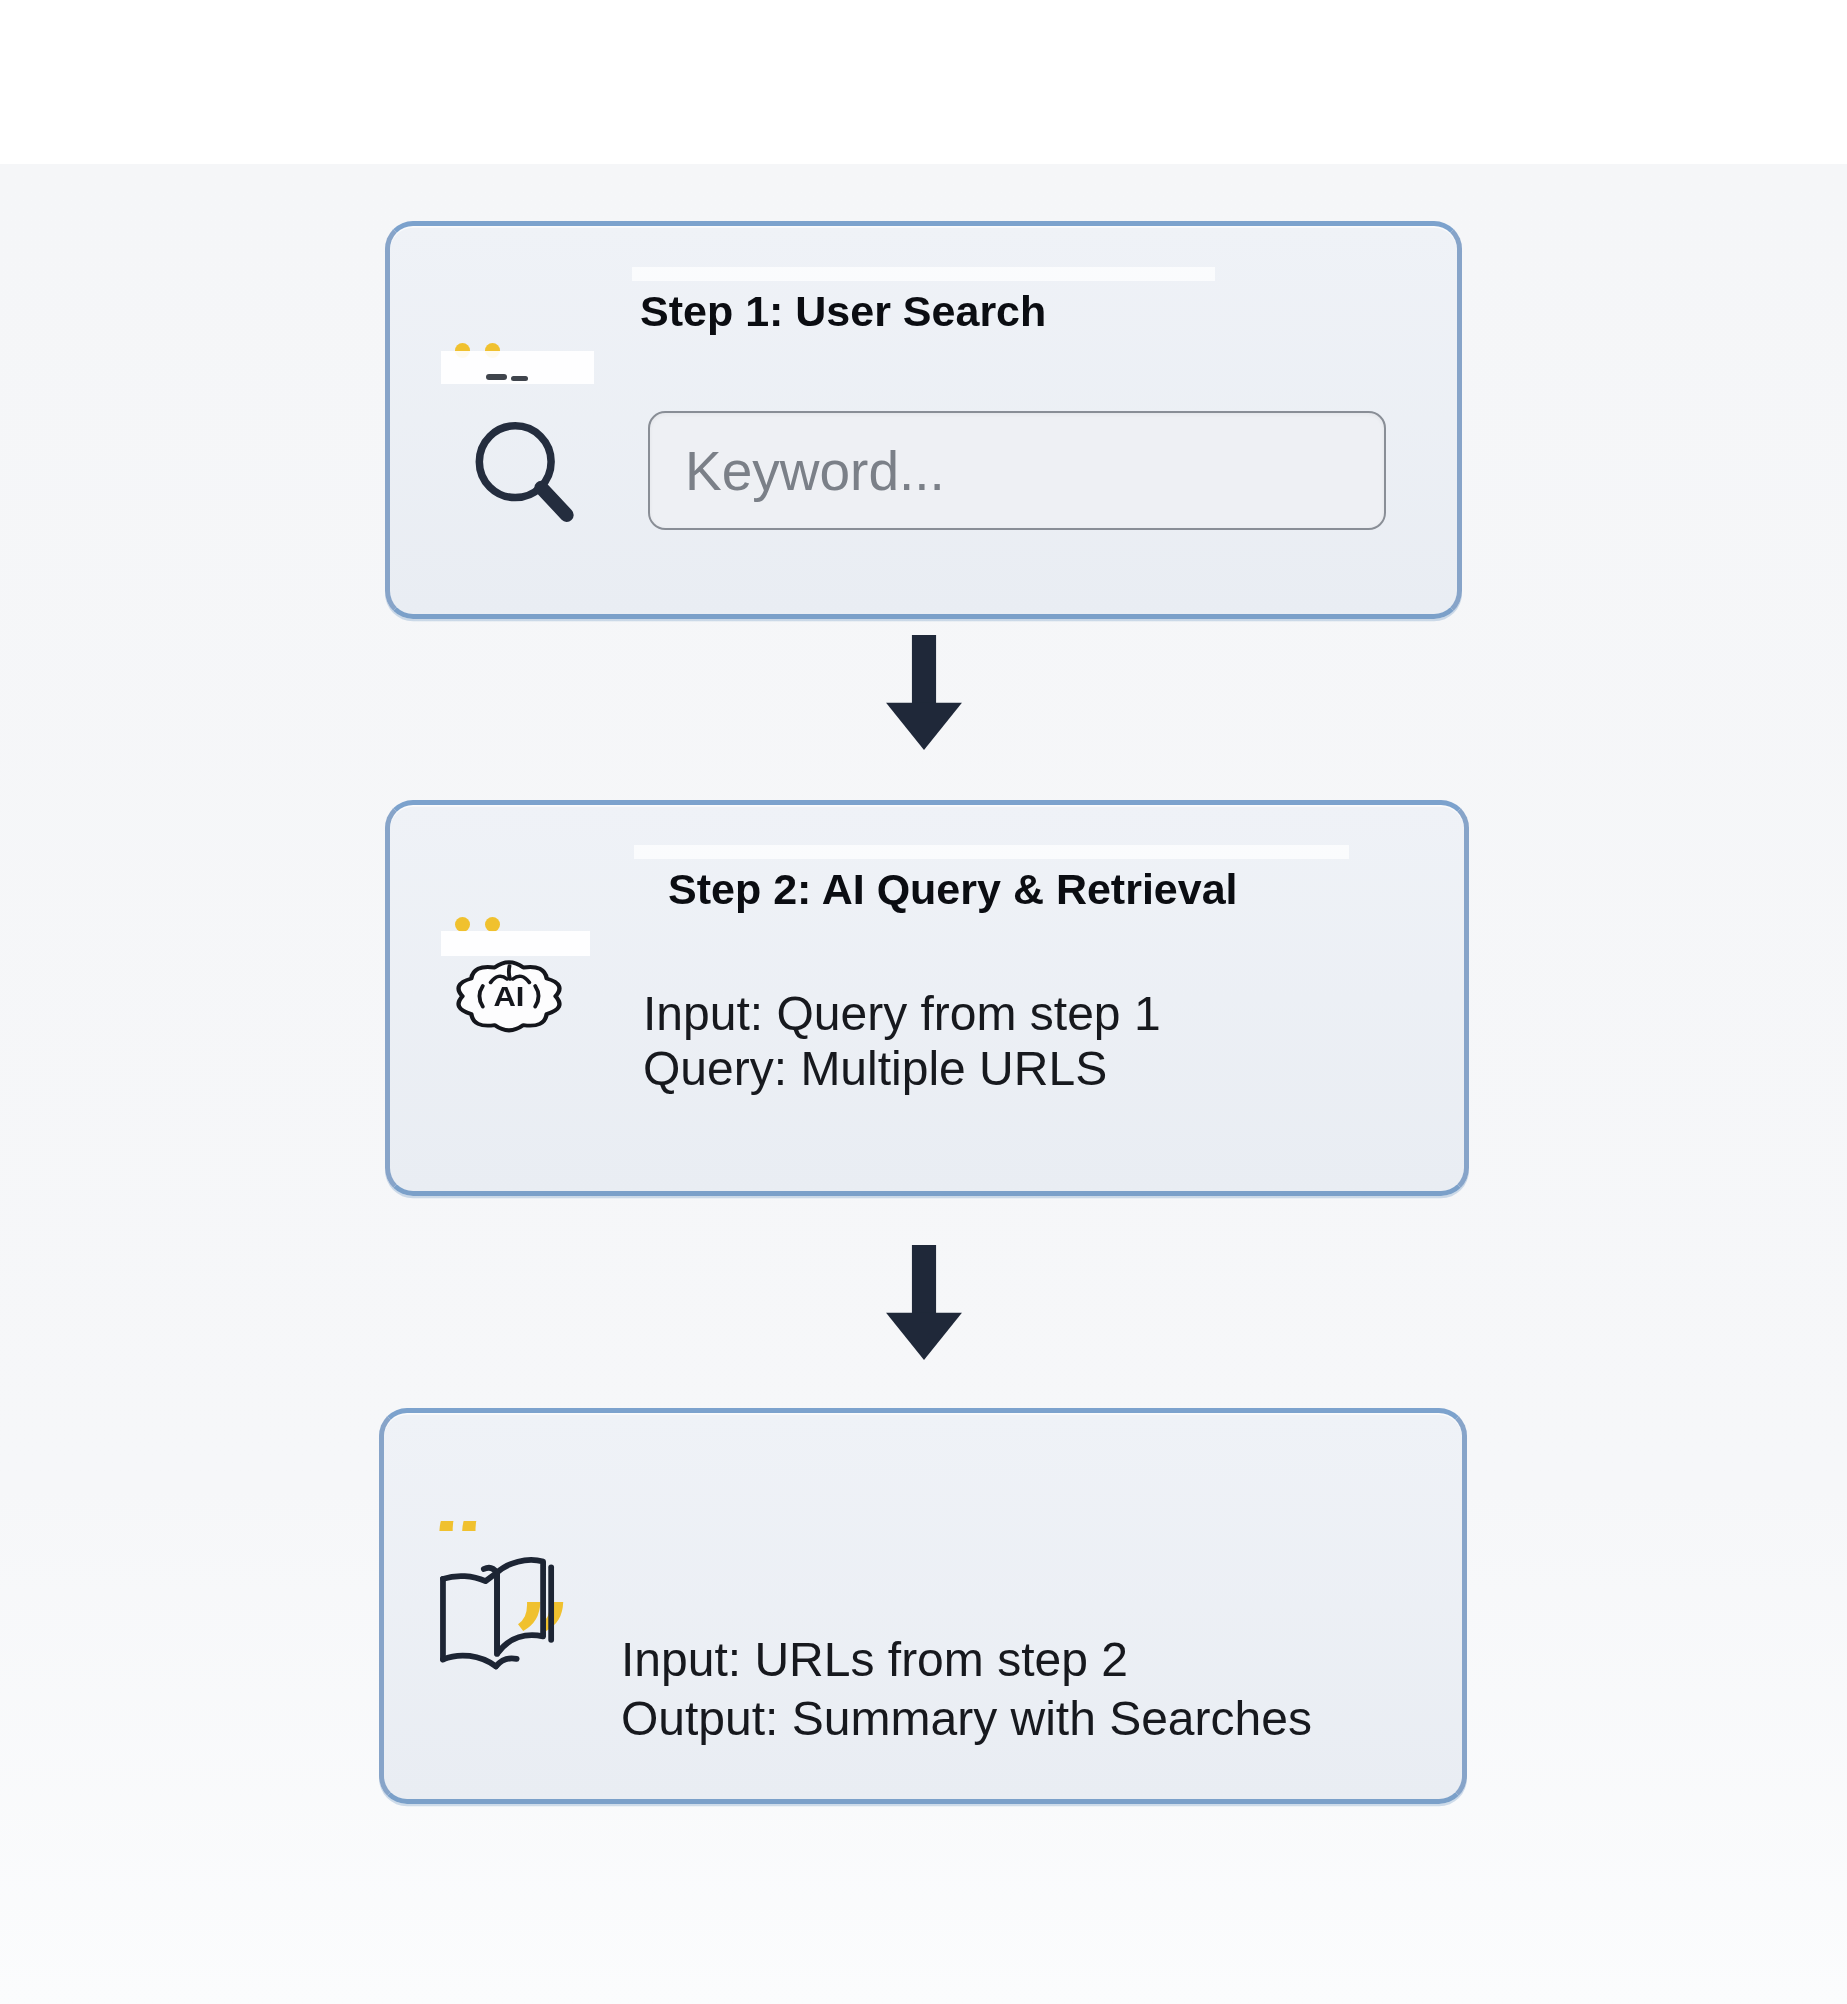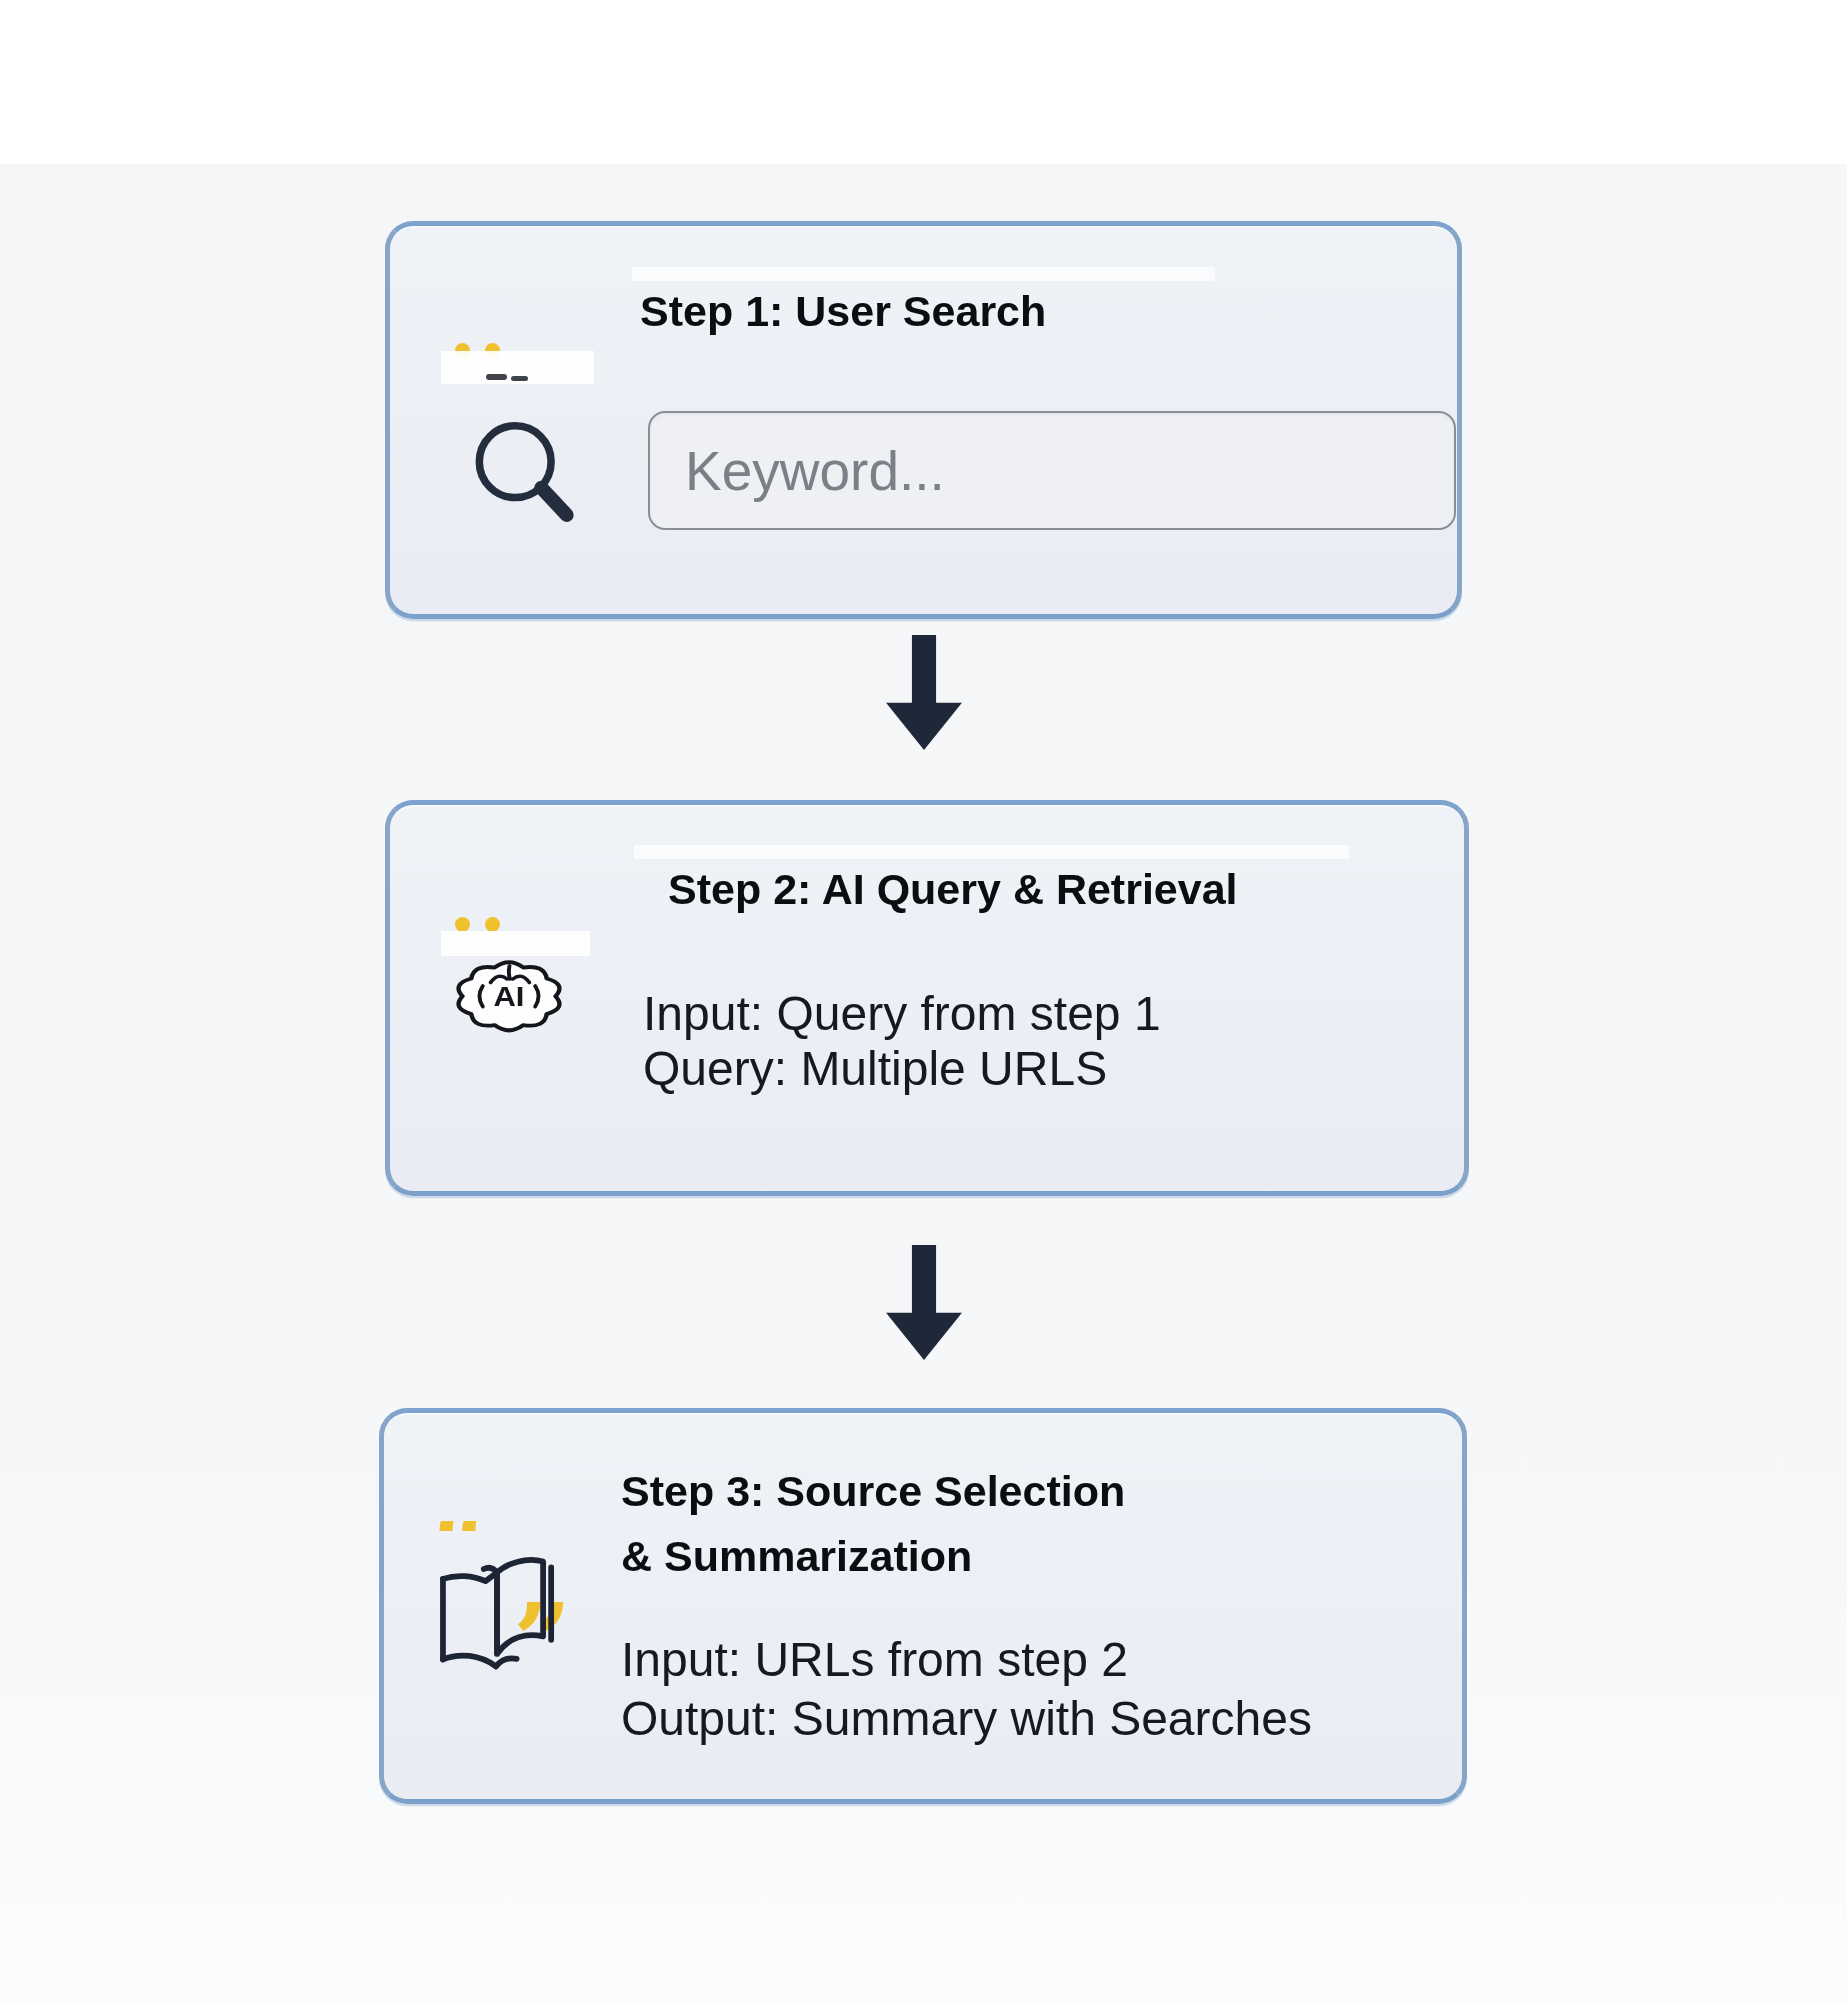--- a/index.html
+++ b/index.html
@@ -9,21 +9,21 @@
     background:linear-gradient(180deg,#f5f6f8 0%,#f6f7f9 72%,#fbfcfd 100%);}
   .step-box{position:absolute;border:5.2px solid #87a4c9;border-top-color:#7ca2cd;border-bottom-color:#7ba0c9;
     border-radius:28px;background:linear-gradient(180deg,#eff2f7 0%,#e9edf3 100%);
     box-shadow:0 2.3px 0 rgba(122,160,201,.35), inset 0 1.7px 0 rgba(255,255,255,.65);}
   .box-title{position:absolute;font-weight:700;font-size:43px;line-height:61px;color:#0b0d12;
     letter-spacing:0px;white-space:nowrap;}
   .box-title.two-line{line-height:65px;white-space:normal;}
   .body-lines{position:absolute;font-size:48px;color:#17191e;white-space:nowrap;}
   .lh95{line-height:55px;margin-top:16px;}
   .lh102{line-height:59px;}
-  .keyword-input{position:absolute;left:648px;top:411px;width:808px;height:119px;box-sizing:border-box;
+  .keyword-input{position:absolute;left:648px;top:411px;width:738px;height:119px;box-sizing:border-box;
     border:2.9px solid #898e96;border-radius:17.3px;background:#eef0f4;outline:none;
     padding:0 0 0 35px;font-family:"Liberation Sans","DejaVu Sans",sans-serif;
     font-size:55px;color:#3c4047;box-shadow:inset 0 1.2px 4.6px rgba(0,0,0,.05);}
   .keyword-input::placeholder{color:#7b8088;opacity:1;}
   .flow-arrow{position:absolute;left:886px;width:76px;height:115px;}
   .artifact-dot{position:absolute;width:15px;height:15px;border-radius:50%;background:#f0c12f;}
   .artifact-white{position:absolute;background:rgba(255,255,255,.92);}
   .artifact-strip{position:absolute;background:rgba(255,255,255,.72);}
   .artifact-dash{position:absolute;background:#3f444c;border-radius:3.5px;}
   .icon-svg{position:absolute;}
@@ -85,24 +85,20 @@
     <div>Query: Multiple URLS</div>
   </div>
 
   <svg class="flow-arrow" style="top:1245px;" viewBox="0 0 132 200">
     <rect x="45" y="0" width="42" height="122" fill="#1f2839"></rect>
     <polygon points="0,118 132,118 66,200" fill="#1f2839"></polygon>
   </svg>
 
   <div class="step-box" style="left:379px;top:1408px;width:1078px;height:386px;">
   </div>
-  <div class="box-title two-line" style="left:621px;top:1459px;">
-    <div>Step 3: Source Selection</div>
-    <div>&amp; Summarization</div>
-  </div>
 
   <svg class="icon-svg" style="left:428px;top:1521px;" width="141" height="156" viewBox="0 0 245 270">
     <text x="8" y="96" class="quote-glyph" font-size="175" fill="#f0c12f">“</text>
     <text x="148" y="268" class="quote-glyph" font-size="175" fill="#f0c12f">”</text>
     <g fill="none" stroke="#1d2534" stroke-width="10" stroke-linecap="round" stroke-linejoin="round">
       <path d="M120,230 C142,200 172,194 200,200 L200,70 C172,62 138,72 120,89 Z"></path>
       <path d="M214,80 L214,206"></path>
       <path d="M26,100 L26,240"></path>
       <path d="M26,240 C55,228 90,232 118,252"></path>
       <path d="M26,100 C50,92 78,94 100,104 L120,89"></path>

